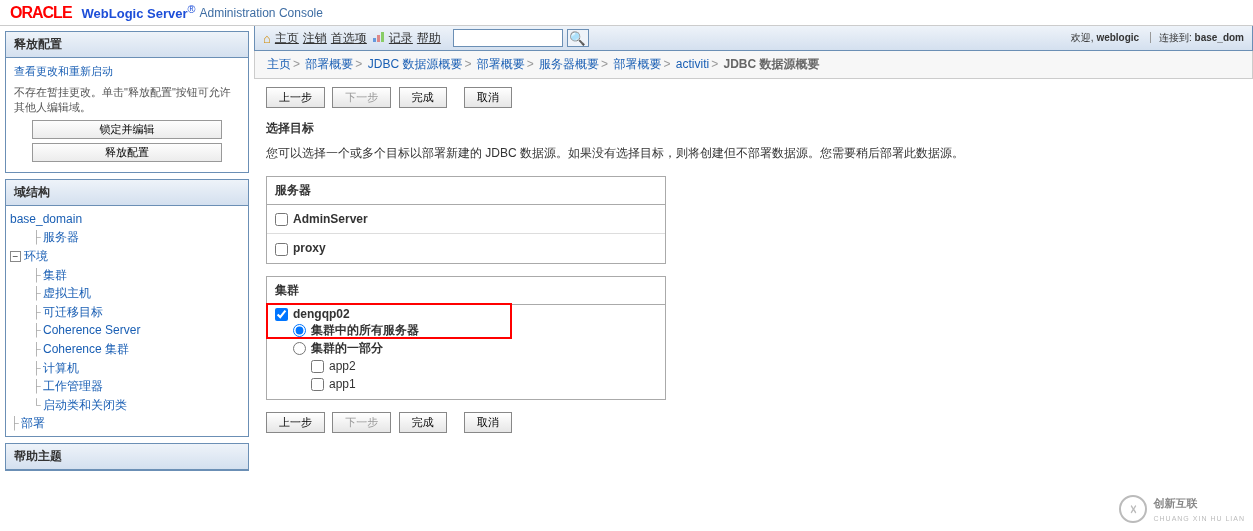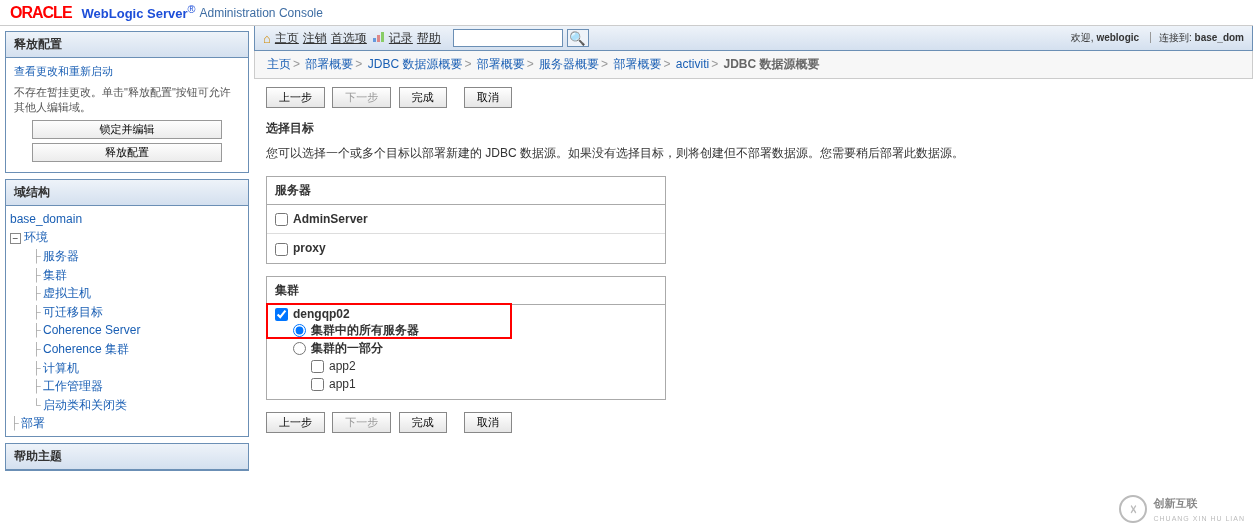--- a/index.html
+++ b/index.html
@@ -73,22 +73,22 @@
         <div style="margin-top:6px;color:#555;line-height:1.4">不存在暂挂更改。单击"释放配置"按钮可允许其他人编辑域。</div>
         <button class="wide-btn">锁定并编辑</button>
         <button class="wide-btn">释放配置</button>
       </div>
     </div>
 
     <div class="panel">
       <div class="panel-header">域结构</div>
       <div class="panel-body tree">
         <div class="tree-item"><a class="link" href="#">base_domain</a></div>
+        <div class="tree-item"><span class="tree-spacer"></span><span class="tree-line">├</span><a class="link" href="#">服务器</a></div>
         <div class="tree-item"><span class="tree-toggle">−</span><a class="link" href="#">环境</a></div>
-        <div class="tree-item"><span class="tree-spacer"></span><span class="tree-line">├</span><a class="link" href="#">服务器</a></div>
         <div class="tree-item"><span class="tree-spacer"></span><span class="tree-line">├</span><a class="link" href="#">集群</a></div>
         <div class="tree-item"><span class="tree-spacer"></span><span class="tree-line">├</span><a class="link" href="#">虚拟主机</a></div>
         <div class="tree-item"><span class="tree-spacer"></span><span class="tree-line">├</span><a class="link" href="#">可迁移目标</a></div>
         <div class="tree-item"><span class="tree-spacer"></span><span class="tree-line">├</span><a class="link" href="#">Coherence Server</a></div>
         <div class="tree-item"><span class="tree-spacer"></span><span class="tree-line">├</span><a class="link" href="#">Coherence 集群</a></div>
         <div class="tree-item"><span class="tree-spacer"></span><span class="tree-line">├</span><a class="link" href="#">计算机</a></div>
         <div class="tree-item"><span class="tree-spacer"></span><span class="tree-line">├</span><a class="link" href="#">工作管理器</a></div>
         <div class="tree-item"><span class="tree-spacer"></span><span class="tree-line">└</span><a class="link" href="#">启动类和关闭类</a></div>
         <div class="tree-item"><span class="tree-line">├</span><a class="link" href="#">部署</a></div>
         <div class="tree-item"><a class="link" href="#">服务</a></div>

